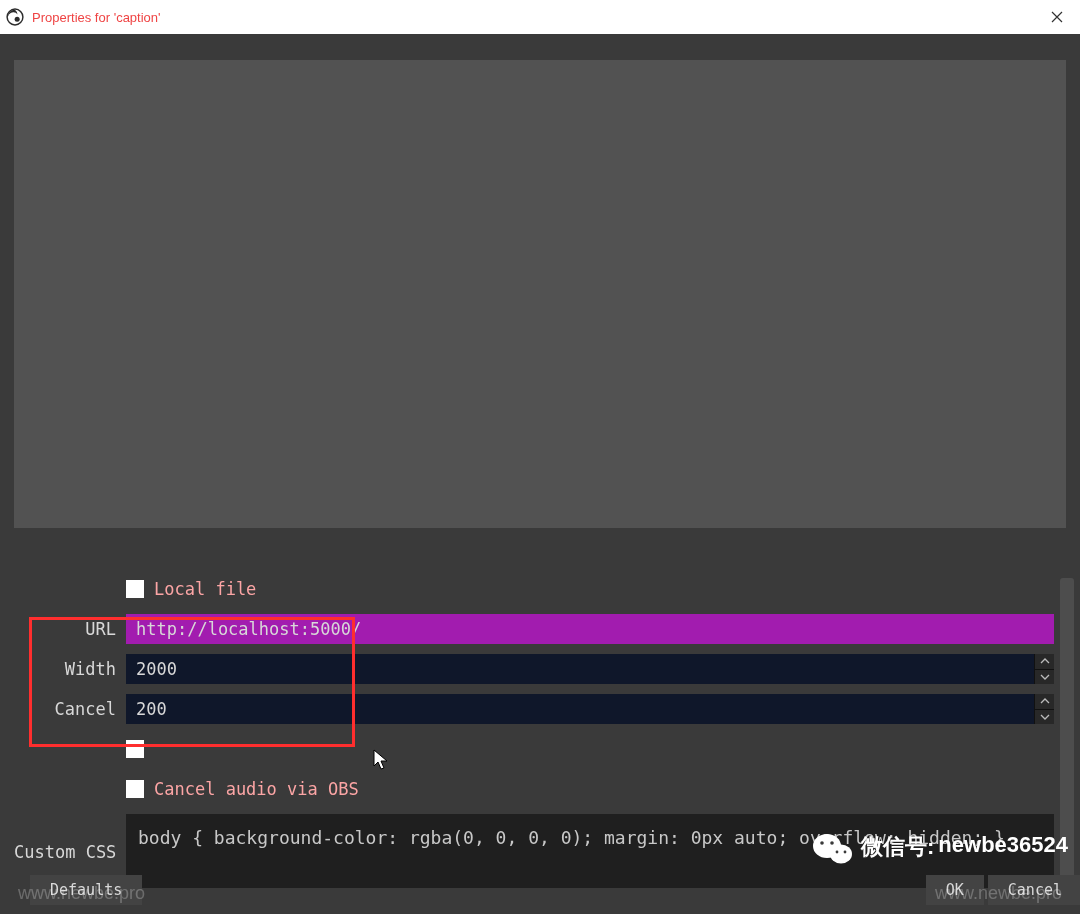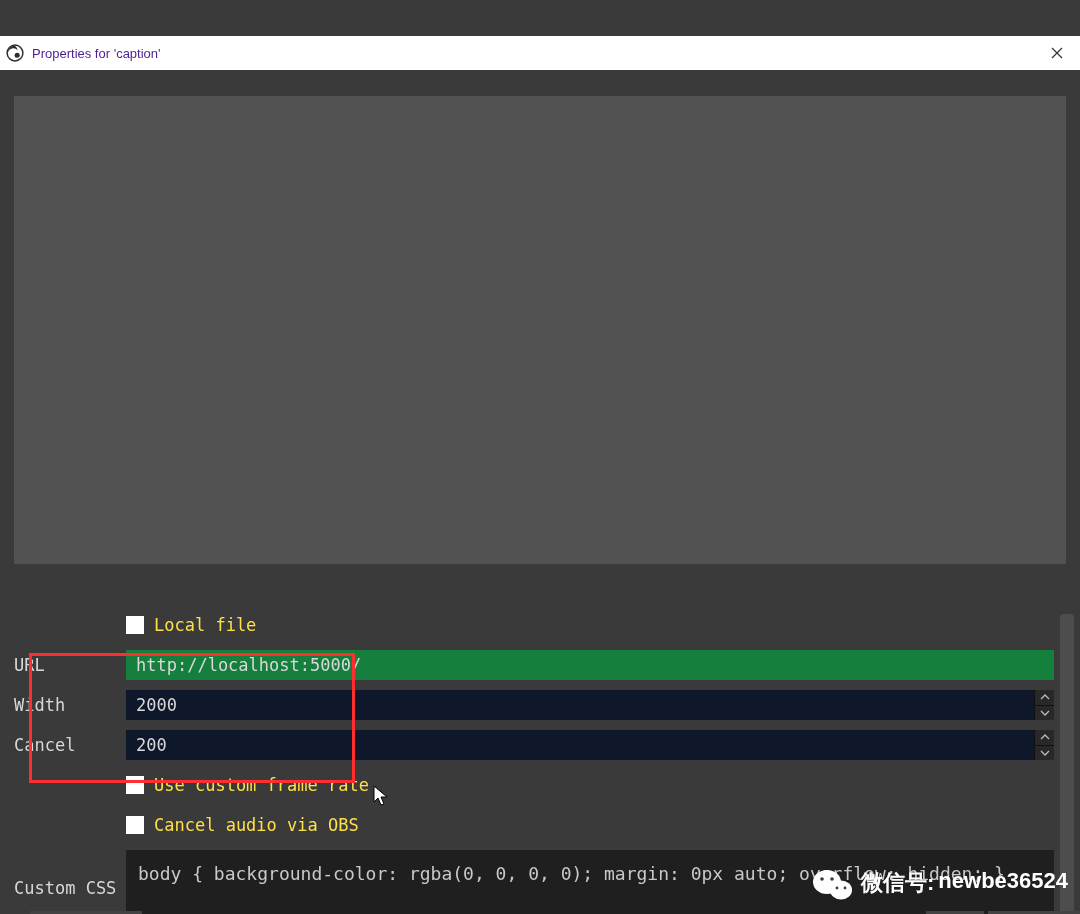--- a/index.html
+++ b/index.html
@@ -1,21 +1,20 @@
 <!DOCTYPE html>
 <html><head>
 <meta charset="utf-8">
 <style>
   * { box-sizing: border-box; margin: 0; padding: 0; }
   html, body { width: 1080px; height: 914px; overflow: hidden; font-family: "SimSun", "NSimSun", monospace; background: #3a3a3a; }
   .titlebar {
     height: 34px; background: #ffffff; display: flex; align-items: center;
-    padding: 0 6px; color: #4c1d95; font-family: "Segoe UI", sans-serif; font-size: 13px;
+    padding: 0 6px; color: #ef4444; font-family: "Segoe UI", sans-serif; font-size: 13px;
     position: relative;
-    margin-top: 36px;
   }
   .titlebar .app-icon { width: 18px; height: 18px; margin-right: 8px; display:flex; align-items:center; justify-content:center; }
   .titlebar .close { position: absolute; right: 0; top: 0; width: 46px; height: 34px; display:flex; align-items:center; justify-content:center; }
   .titlebar .close svg { width: 12px; height: 12px; }
   .watermark-tl {
     position: absolute; left: 16px; top: 24px; color: rgba(255,255,255,0.12);
     font-family: "Segoe UI", sans-serif; font-size: 20px; letter-spacing: 0.5px; pointer-events:none;
   }
   .body-area { position: relative; height: 880px; background: #3a3a3a; }
   .preview {
@@ -23,28 +22,28 @@
     background: #525252;
   }
   .form-area {
     position: absolute; left: 14px; top: 540px; width: 1040px;
   }
   .scroll-thumb {
     position: absolute; right: 6px; top: 544px; width: 14px; height: 310px;
     background: #4d4d4d; border-radius: 3px;
   }
   .row { display: flex; align-items: center; margin-bottom: 10px; min-height: 30px; }
-  .label-col { width: 112px; text-align: left; padding-right: 22px; color: #d8d8d8; font-size: 17px; white-space: nowrap; }
+  .label-col { width: 112px; text-align: right; padding-right: 10px; color: #d8d8d8; font-size: 17px; white-space: nowrap; }
   .ctrl-col { flex: 1; display: flex; align-items: center; }
   .checkbox {
     width: 18px; height: 18px; background: #ffffff; margin-right: 10px; flex-shrink:0;
   }
-  .checklabel { color: #fde047; font-size: 17px; }
+  .checklabel { color: #fca5a5; font-size: 17px; }
   .text-input {
-    flex: 1; height: 30px; background: #15803d; color: #d8d8d8; border: none;
+    flex: 1; height: 30px; background: #a21caf; color: #d8d8d8; border: none;
     padding: 0 10px; font-family: inherit; font-size: 17px;
   }
   .num-wrap { flex: 1; display: flex; height: 30px; }
   .num-input {
     flex: 1; background: #0f172a; color: #d8d8d8; border: none; padding: 0 10px;
     font-family: inherit; font-size: 17px;
   }
   .spin { width: 20px; display: flex; flex-direction: column; }
   .spin-btn {
     flex: 1; background: #282828; display:flex; align-items:center; justify-content:center;
@@ -175,21 +174,20 @@
               </div>
           </div>
         </div>
       </div>
     </div>
 
     <div class="row">
       <div class="label-col"></div>
       <div class="ctrl-col">
         <div class="checkbox"></div>
-        <span class="checklabel">Use custom frame rate</span>
       </div>
     </div>
 
     <div class="row">
       <div class="label-col"></div>
       <div class="ctrl-col">
         <div class="checkbox"></div>
         <span class="checklabel">Cancel audio via OBS</span>
       </div>
     </div>

